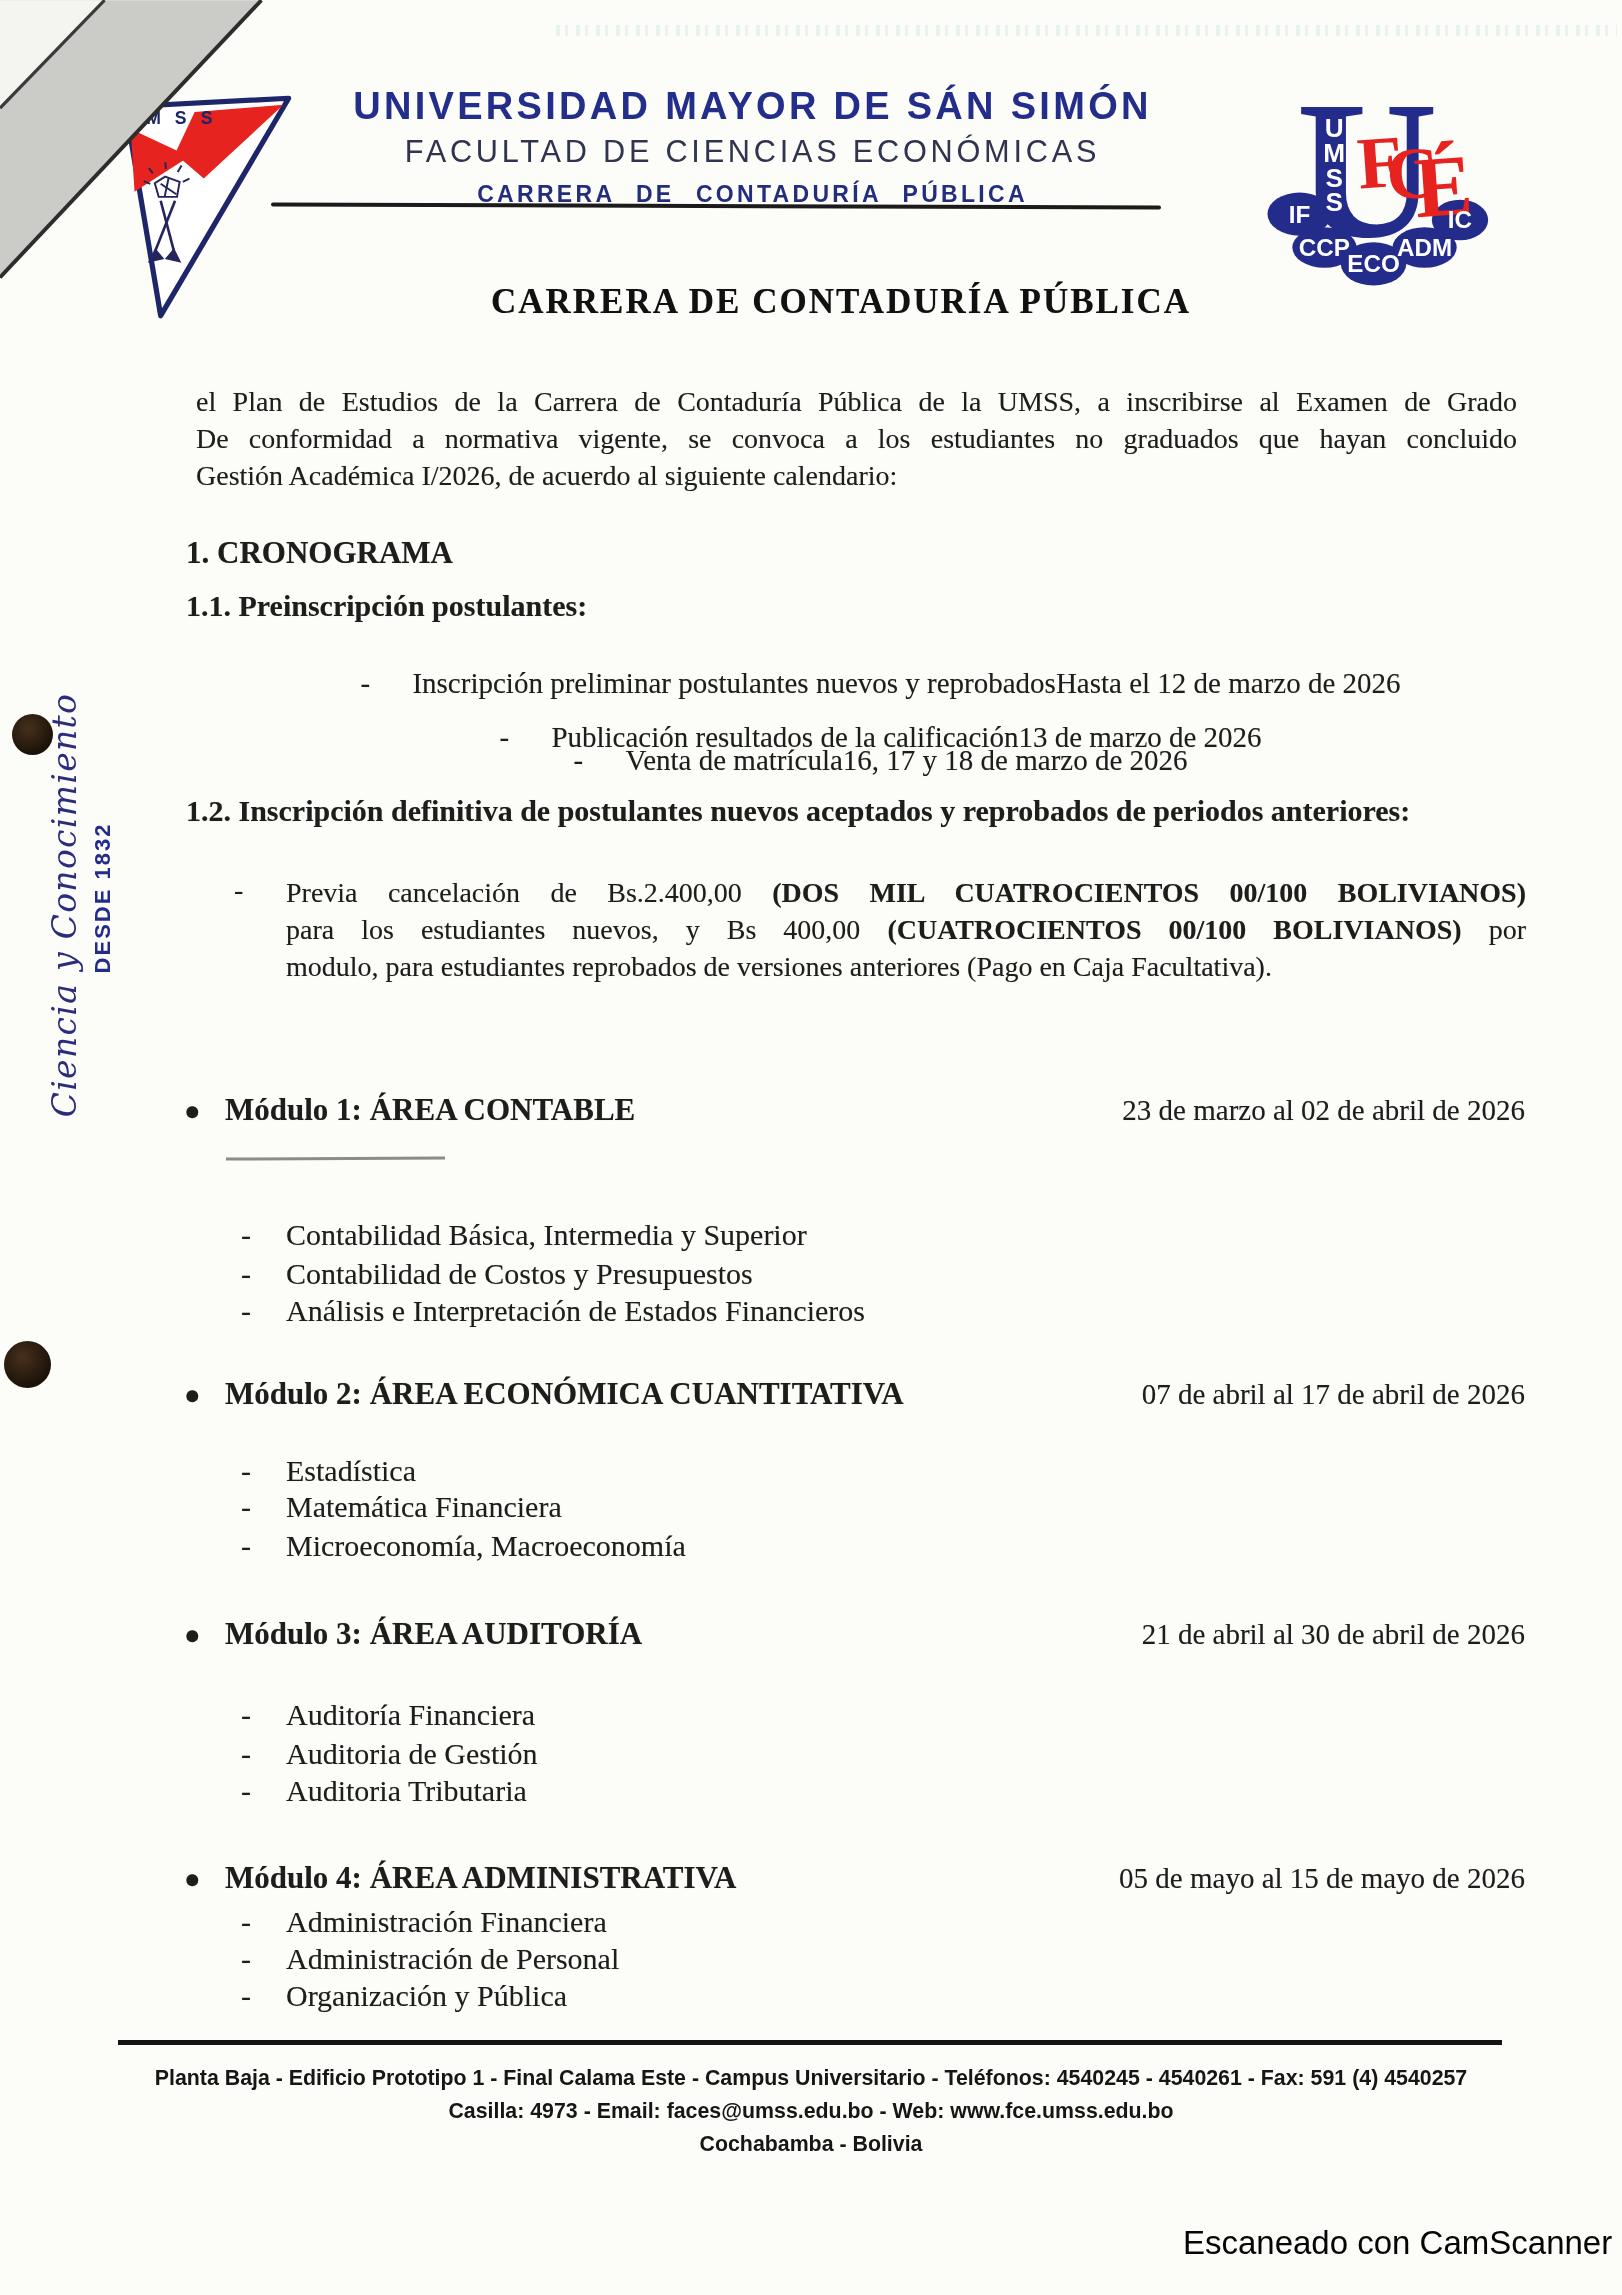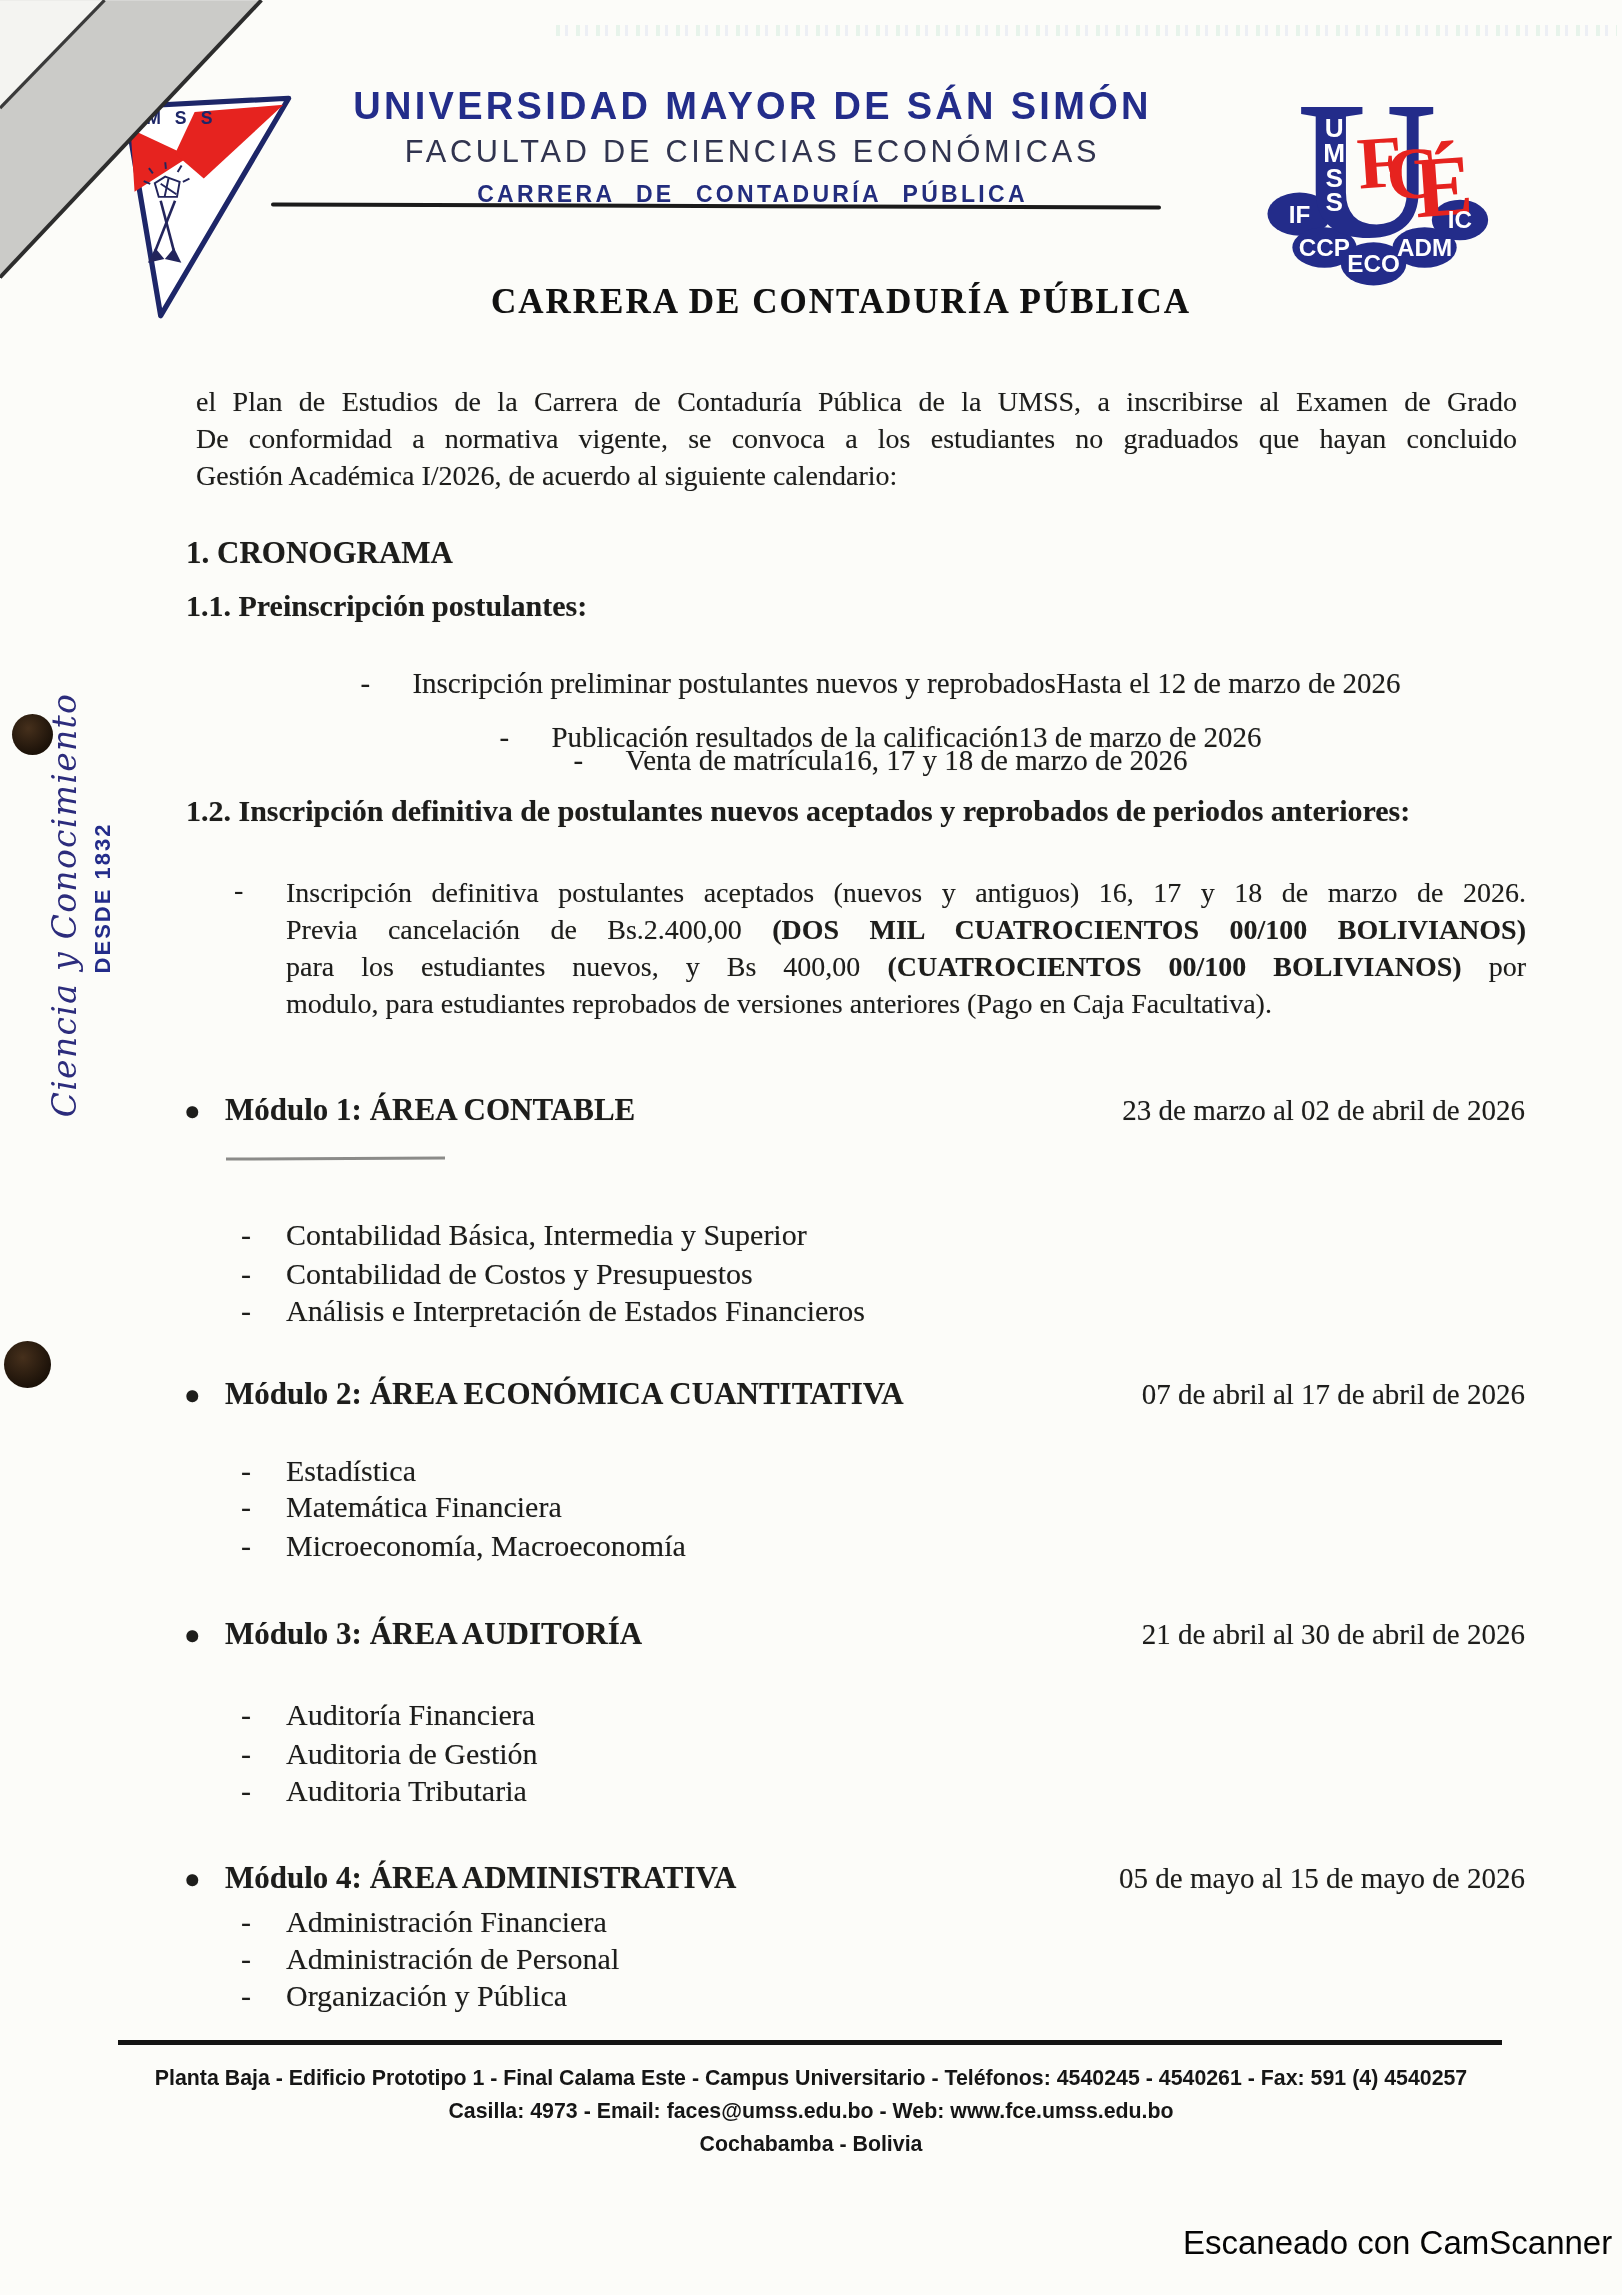--- a/index.html
+++ b/index.html
@@ -177,21 +177,20 @@
   </div>
   <div class="item-row scan" style="top:744px;">
     <span><span class="dash">-</span><span>Venta de matrícula</span></span>
     <span>16, 17 y 18 de marzo de 2026</span>
   </div>
 
   <div class="h-num scan" style="top:794px; font-size:30px;">1.2. Inscripción definitiva de postulantes nuevos aceptados y reprobados de periodos anteriores:</div>
 
   <div class="abs scan" style="left:234px; top:874px; font-size:28px;">-</div>
   <div class="bullet-para scan" style="top:874px;">
-    <div class="jline"><span>Inscripción definitiva postulantes aceptados (nuevos y antiguos) 16, 17 y 18 de marzo de 2026.</span></div>
     <div class="jline"><span>Previa cancelación de Bs.2.400,00 </span><span class="b">(DOS MIL CUATROCIENTOS 00/100 BOLIVIANOS)</span></div>
     <div class="jline"><span>para los estudiantes nuevos, y Bs 400,00 </span><span class="b">(CUATROCIENTOS 00/100 BOLIVIANOS)</span><span> por</span></div>
     <div><span>modulo, para estudiantes reprobados de versiones anteriores (Pago en Caja Facultativa).</span></div>
   </div>
 
 
   <div class="mod-row scan" style="top:1092px;">
     <span><span class="mod-bullet">●</span><span class="mod-name">Módulo 1: ÁREA CONTABLE</span></span>
     <span class="mod-date">23 de marzo al 02 de abril de 2026</span>
   </div>

